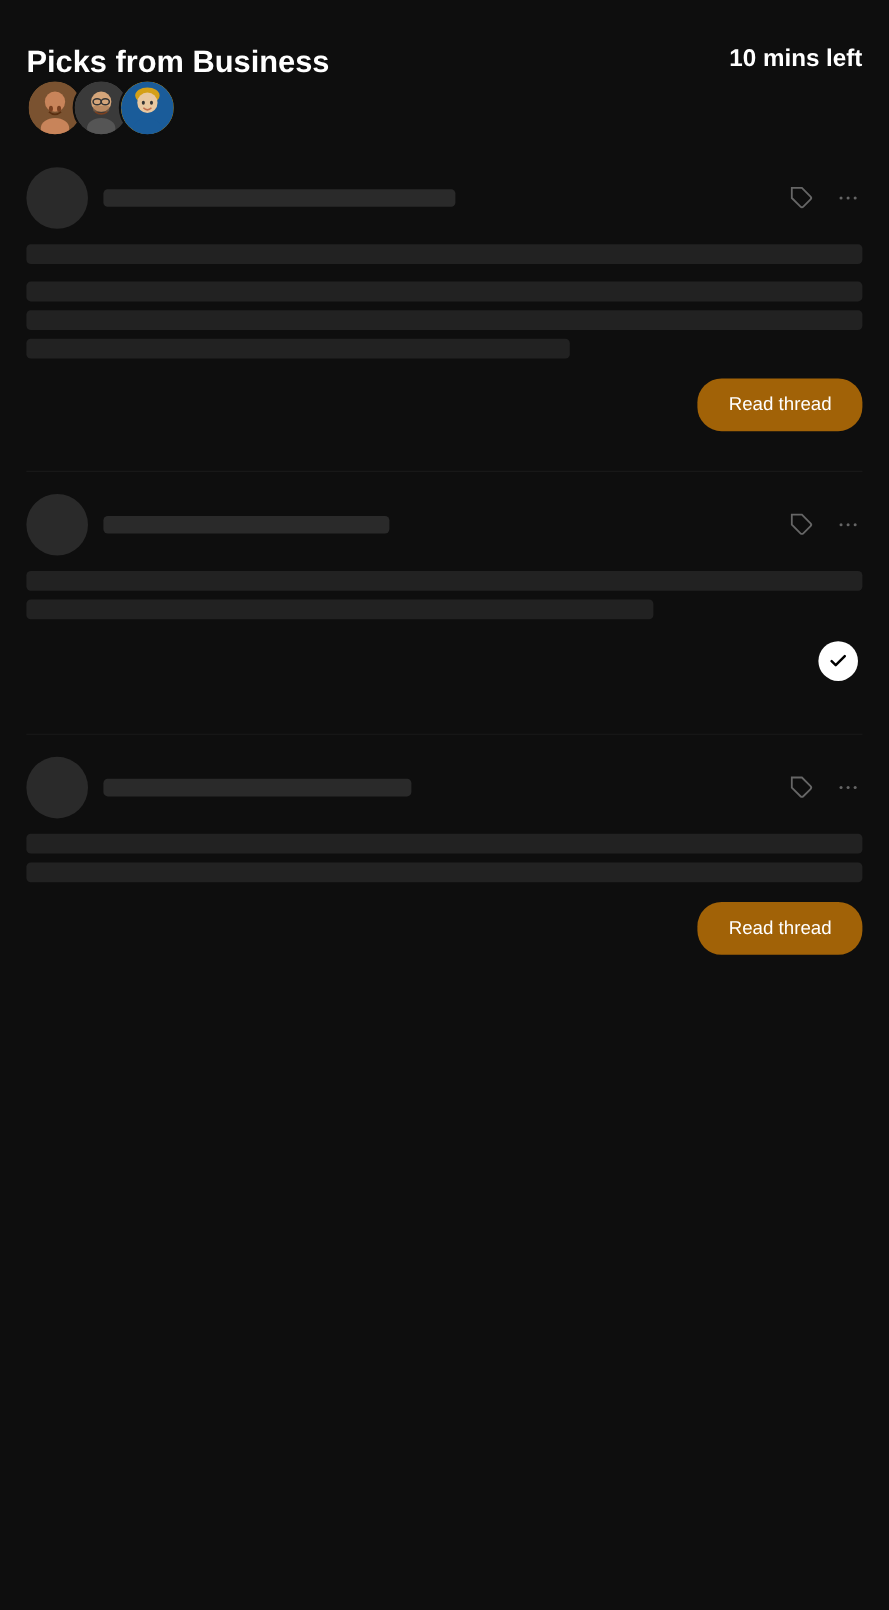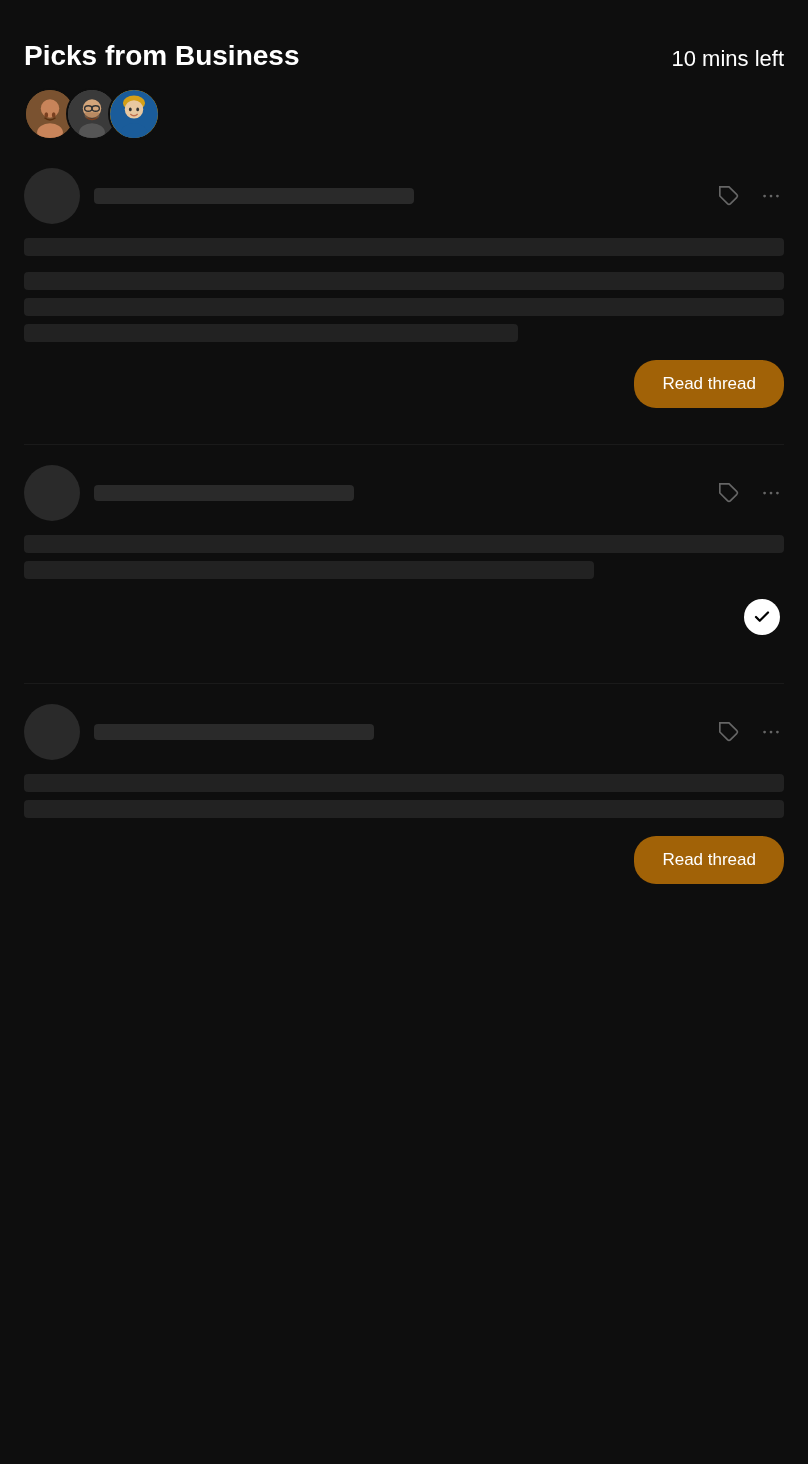--- a/index.html
+++ b/index.html
@@ -9,33 +9,33 @@
       color: #ffffff;
       font-family: -apple-system, BlinkMacSystemFont, 'Segoe UI', sans-serif;
       width: 808px;
       min-height: 1464px;
       padding: 40px 24px 40px 24px;
     }
 
     .header {
       display: flex;
       justify-content: space-between;
-      align-items: flex-end;
-      margin-bottom: 16px;
+      align-items: flex-start;
+      margin-bottom: 0;
     }
 
     .header-title {
       font-size: 28px;
       font-weight: 700;
       color: #ffffff;
     }
 
     .header-timer {
       font-size: 22px;
-      font-weight: 400;
+      font-weight: 700;
       color: #ffffff;
     }
 
     .avatars {
       display: flex;
       margin-bottom: 28px;
     }
 
     .avatar {
       width: 52px;

